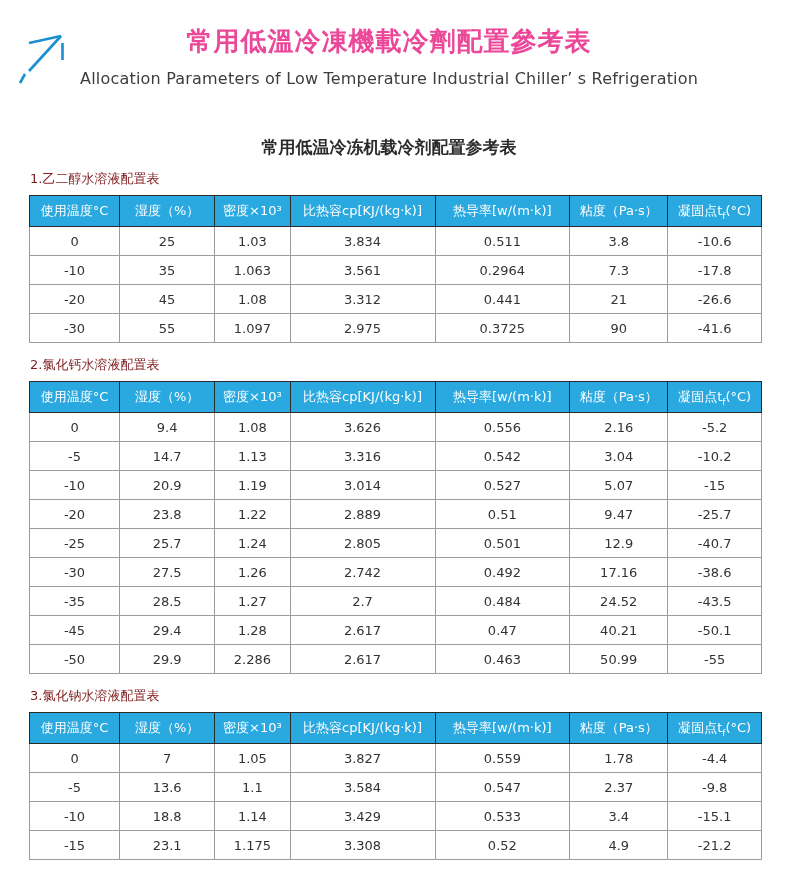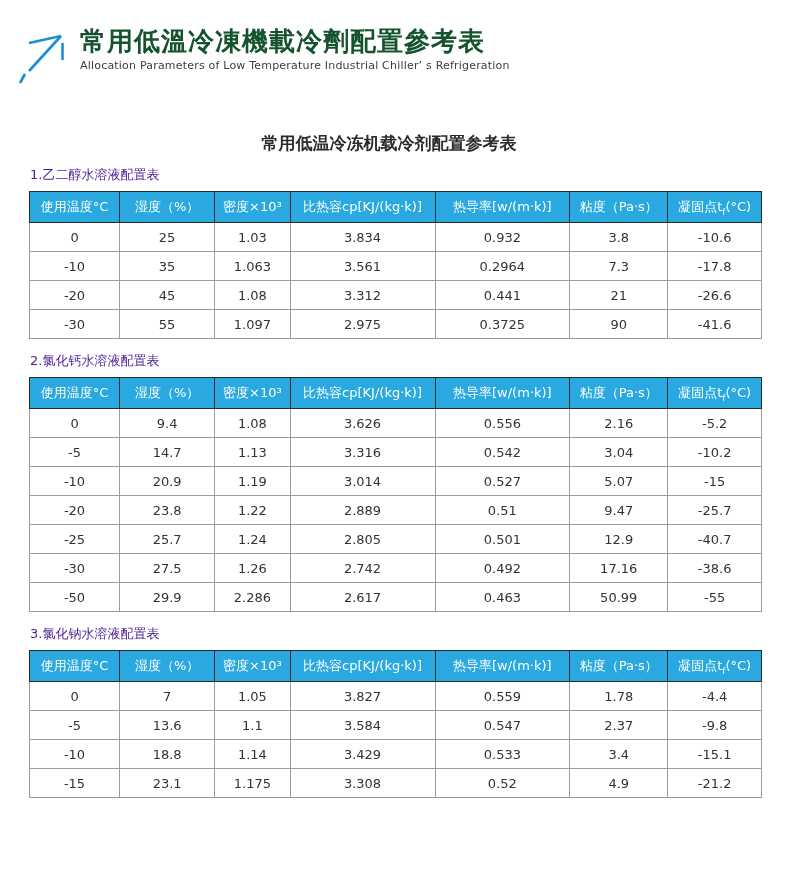--- a/index.html
+++ b/index.html
@@ -6,26 +6,26 @@
   html,body { margin:0; padding:0; background:#ffffff; }
   body { font-family:"DejaVu Sans","Liberation Sans",sans-serif; }
   .page {
     width:790px; height:888px; background:#fff; overflow:hidden; position:relative;
   }
   
   .brand { display:flex; align-items:flex-start; gap:12px; padding:26px 0 0 16px; }
   .brand-icon { display:inline-block; width:52px; height:58px; flex:0 0 auto; }
   .brand-icon svg { width:52px; height:58px; display:block; }
   .brand-text { padding-top:0; }
-  .brand-title { font-size:26px; line-height:1.2; margin:0; color:#14532d; font-weight:700; letter-spacing:1px; }
-  .brand-sub { font-size:11px; color:#3d3d3d; margin-top:2px; letter-spacing:0.2px; }
+  .brand-title { font-size:26px; line-height:1.2; margin:0; color:#ec4899; font-weight:700; letter-spacing:1px;text-align:center; }
+  .brand-sub { font-size:16px; color:#3d3d3d; margin-top:12px; letter-spacing:0.2px; }
   
   .page-title { text-align:center; font-size:17px; color:#2b2b2b; font-weight:700; margin:48px 12px 0 0; }
   
-  .sec-label { font-size:13px; color:#4c1d95; margin:13px 0 7px 30px; }
+  .sec-label { font-size:13px; color:#7f1d1d; margin:13px 0 7px 30px; }
   .section-first .sec-label { margin-top:11px; }
   
   .dtable { border-collapse:collapse; margin-left:29px; width:733px; table-layout:fixed; font-size:13px; }
   .dtable th {
     background:var(--header-bg,#29a9e0); color:var(--header-fg,#fff);
     font-weight:400; height:31px; border:1px solid #2a2a2a; padding:0 2px;
     text-align:center; overflow:hidden; white-space:nowrap;
   }
   .dtable th sub { font-size:9px; }
   .dtable td {
@@ -75,21 +75,21 @@
             <th>粘度（Pa·s）</th>
             <th>凝固点t<sub>f</sub>(°C)</th>
           </tr>
         </thead>
         <tbody>
           <tr>
             <td>0</td>
             <td>25</td>
             <td>1.03</td>
             <td>3.834</td>
-            <td>0.932</td>
+            <td>0.511</td>
             <td>3.8</td>
             <td>-10.6</td>
           </tr>
           <tr>
             <td>-10</td>
             <td>35</td>
             <td>1.063</td>
             <td>3.561</td>
             <td>0.2964</td>
             <td>7.3</td>
@@ -180,20 +180,38 @@
           <tr>
             <td>-30</td>
             <td>27.5</td>
             <td>1.26</td>
             <td>2.742</td>
             <td>0.492</td>
             <td>17.16</td>
             <td>-38.6</td>
           </tr>
           <tr>
+            <td>-35</td>
+            <td>28.5</td>
+            <td>1.27</td>
+            <td>2.7</td>
+            <td>0.484</td>
+            <td>24.52</td>
+            <td>-43.5</td>
+          </tr>
+          <tr>
+            <td>-45</td>
+            <td>29.4</td>
+            <td>1.28</td>
+            <td>2.617</td>
+            <td>0.47</td>
+            <td>40.21</td>
+            <td>-50.1</td>
+          </tr>
+          <tr>
             <td>-50</td>
             <td>29.9</td>
             <td>2.286</td>
             <td>2.617</td>
             <td>0.463</td>
             <td>50.99</td>
             <td>-55</td>
           </tr>
         </tbody>
       </table>

